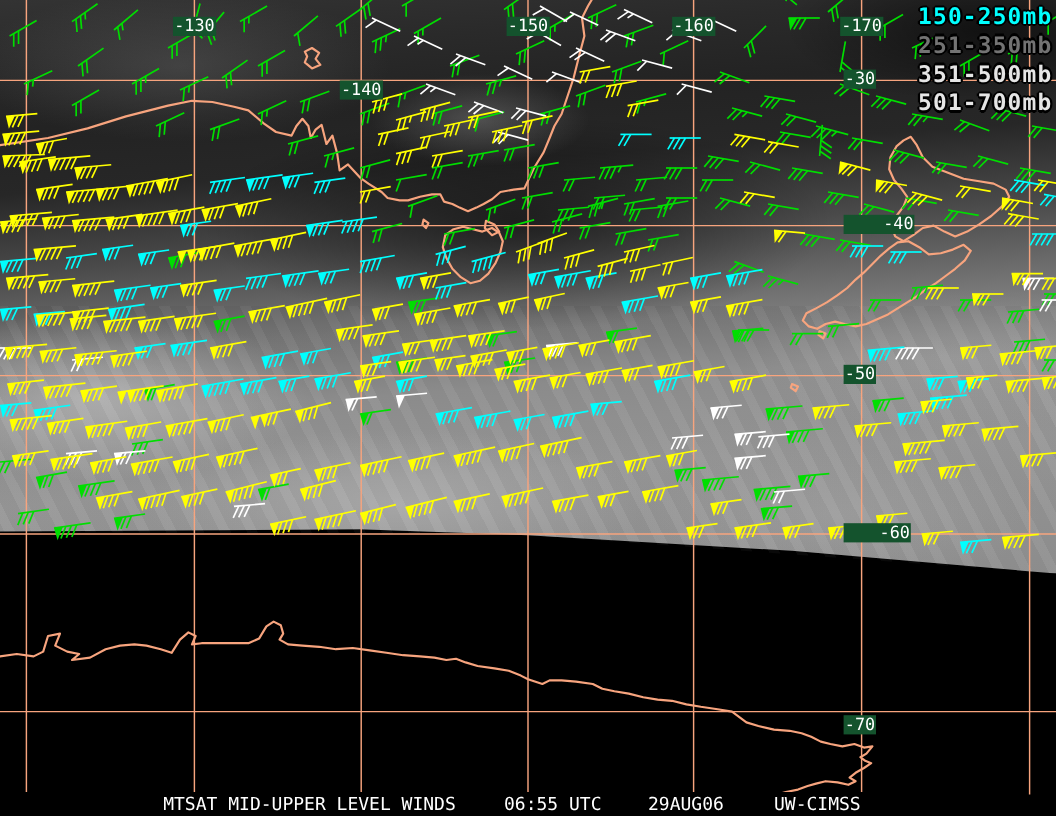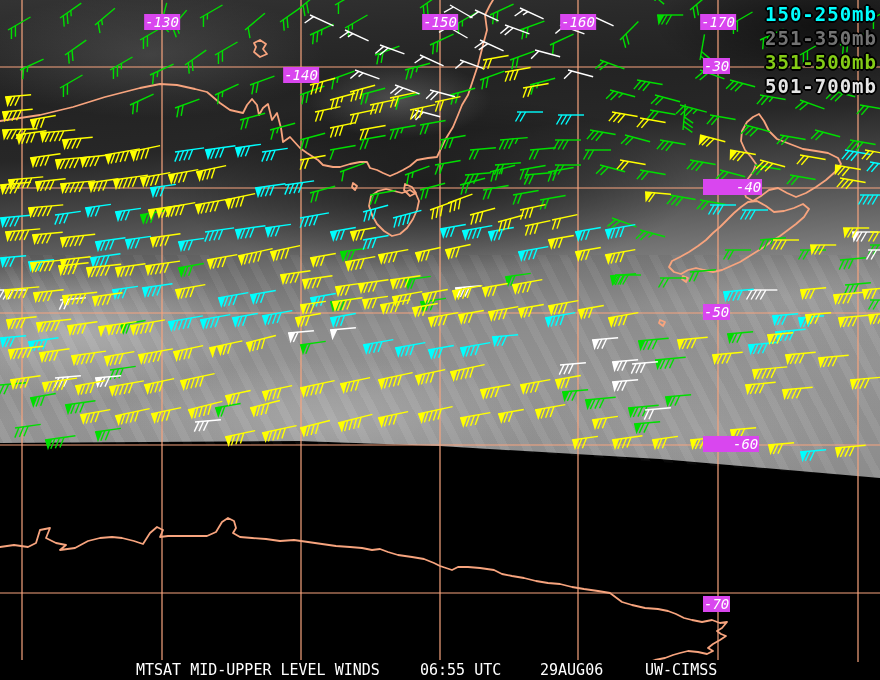--- a/index.html
+++ b/index.html
@@ -14,22 +14,22 @@
       radial-gradient(ellipse 260px 85px at 800px 300px, rgba(180,180,180,.35), transparent 70%),
       radial-gradient(ellipse 350px 120px at 430px 185px, rgba(0,0,0,.55), transparent 75%),
       radial-gradient(ellipse 250px 90px at 150px 55px, rgba(125,125,125,.30), transparent 70%),
       radial-gradient(ellipse 220px 80px at 820px 25px, rgba(0,0,0,.55), transparent 75%),
       linear-gradient(176deg,#333 0%,#2a2a2a 10%,#232323 20%,#272727 30%,#4a4a4a 42%,#777 55%,#8f8f8f 65%,#989898 78%,#909090 100%);
     clip-path:polygon(0 0,880px 0,880px 478px,660px 459px,440px 446px,300px 441px,0 443px);}
   #streaks{position:absolute;left:0;top:255px;width:880px;height:225px;opacity:.6;
     background:repeating-linear-gradient(63deg, rgba(255,255,255,.06) 0 8px, rgba(0,0,0,.05) 8px 20px);
     clip-path:polygon(0 0,880px 0,880px 223px,440px 191px,0 188px);}
   svg#map{position:absolute;left:0;top:0;}
-  .axlab{position:absolute;color:#fff;background:#d946ef;font-size:14px;line-height:16px;
-         padding:0 1px;white-space:pre;font-style:italic;}
+  .axlab{position:absolute;color:#fff;background:#14532d;font-size:14px;line-height:16px;
+         padding:0 1px;white-space:pre;}
   .lon{transform:translateX(-50%);}
   #legend{position:absolute;top:2px;right:3px;text-align:right;font-size:19px;font-weight:bold;
           line-height:24px;letter-spacing:1px;
           text-shadow:-2px 0 #000,2px 0 #000,0 -2px #000,0 2px #000,-1px -1px #000,1px 1px #000,1px -1px #000,-1px 1px #000;margin-left:44px;}
   #caption{position:absolute;left:0;top:660px;width:760px;height:20px;background:#000;
            color:#fff;font-size:15px;line-height:18px;white-space:pre;}
   #caption span{position:absolute;top:1px;}
   .cap-title{left:136px;} .cap-time{left:420px;} .cap-date{left:540px;} .cap-credit{left:645px;}
 </style>
 </head>
@@ -2648,21 +2648,21 @@
       <div class="axlab lon" style="left: 718px; top: 14px;">-170</div>
       <div class="axlab lat" style="left: 703px; top: 58px;">-30</div>
       <div class="axlab lat" style="left: 703px; top: 179px; padding-left: 33px;">-40</div>
       <div class="axlab lat" style="left: 703px; top: 304px;">-50</div>
       <div class="axlab lat" style="left: 703px; top: 436px; padding-left: 30px;">-60</div>
       <div class="axlab lat" style="left: 703px; top: 584px; margin-top: 12px;">-70</div>
     </div>
   <div id="legend">
     <div class="leg-item" style="color: rgb(0, 255, 255);">150-250mb</div>
     <div class="leg-item" style="color: #737373;">251-350mb</div>
-    <div class="leg-item" style="color: #84cc16;">351-500mb</div>
+    <div class="leg-item" style="color: #e5e5e5;">351-500mb</div>
     <div class="leg-item" style="color: #e5e5e5;">501-700mb</div>
   </div>
   <div id="caption">
     <span class="cap-title">MTSAT MID-UPPER LEVEL WINDS</span>
     <span class="cap-time">06:55 UTC</span>
     <span class="cap-date">29AUG06</span>
     <span class="cap-credit">UW-CIMSS</span>
   </div>
 </div>
 

